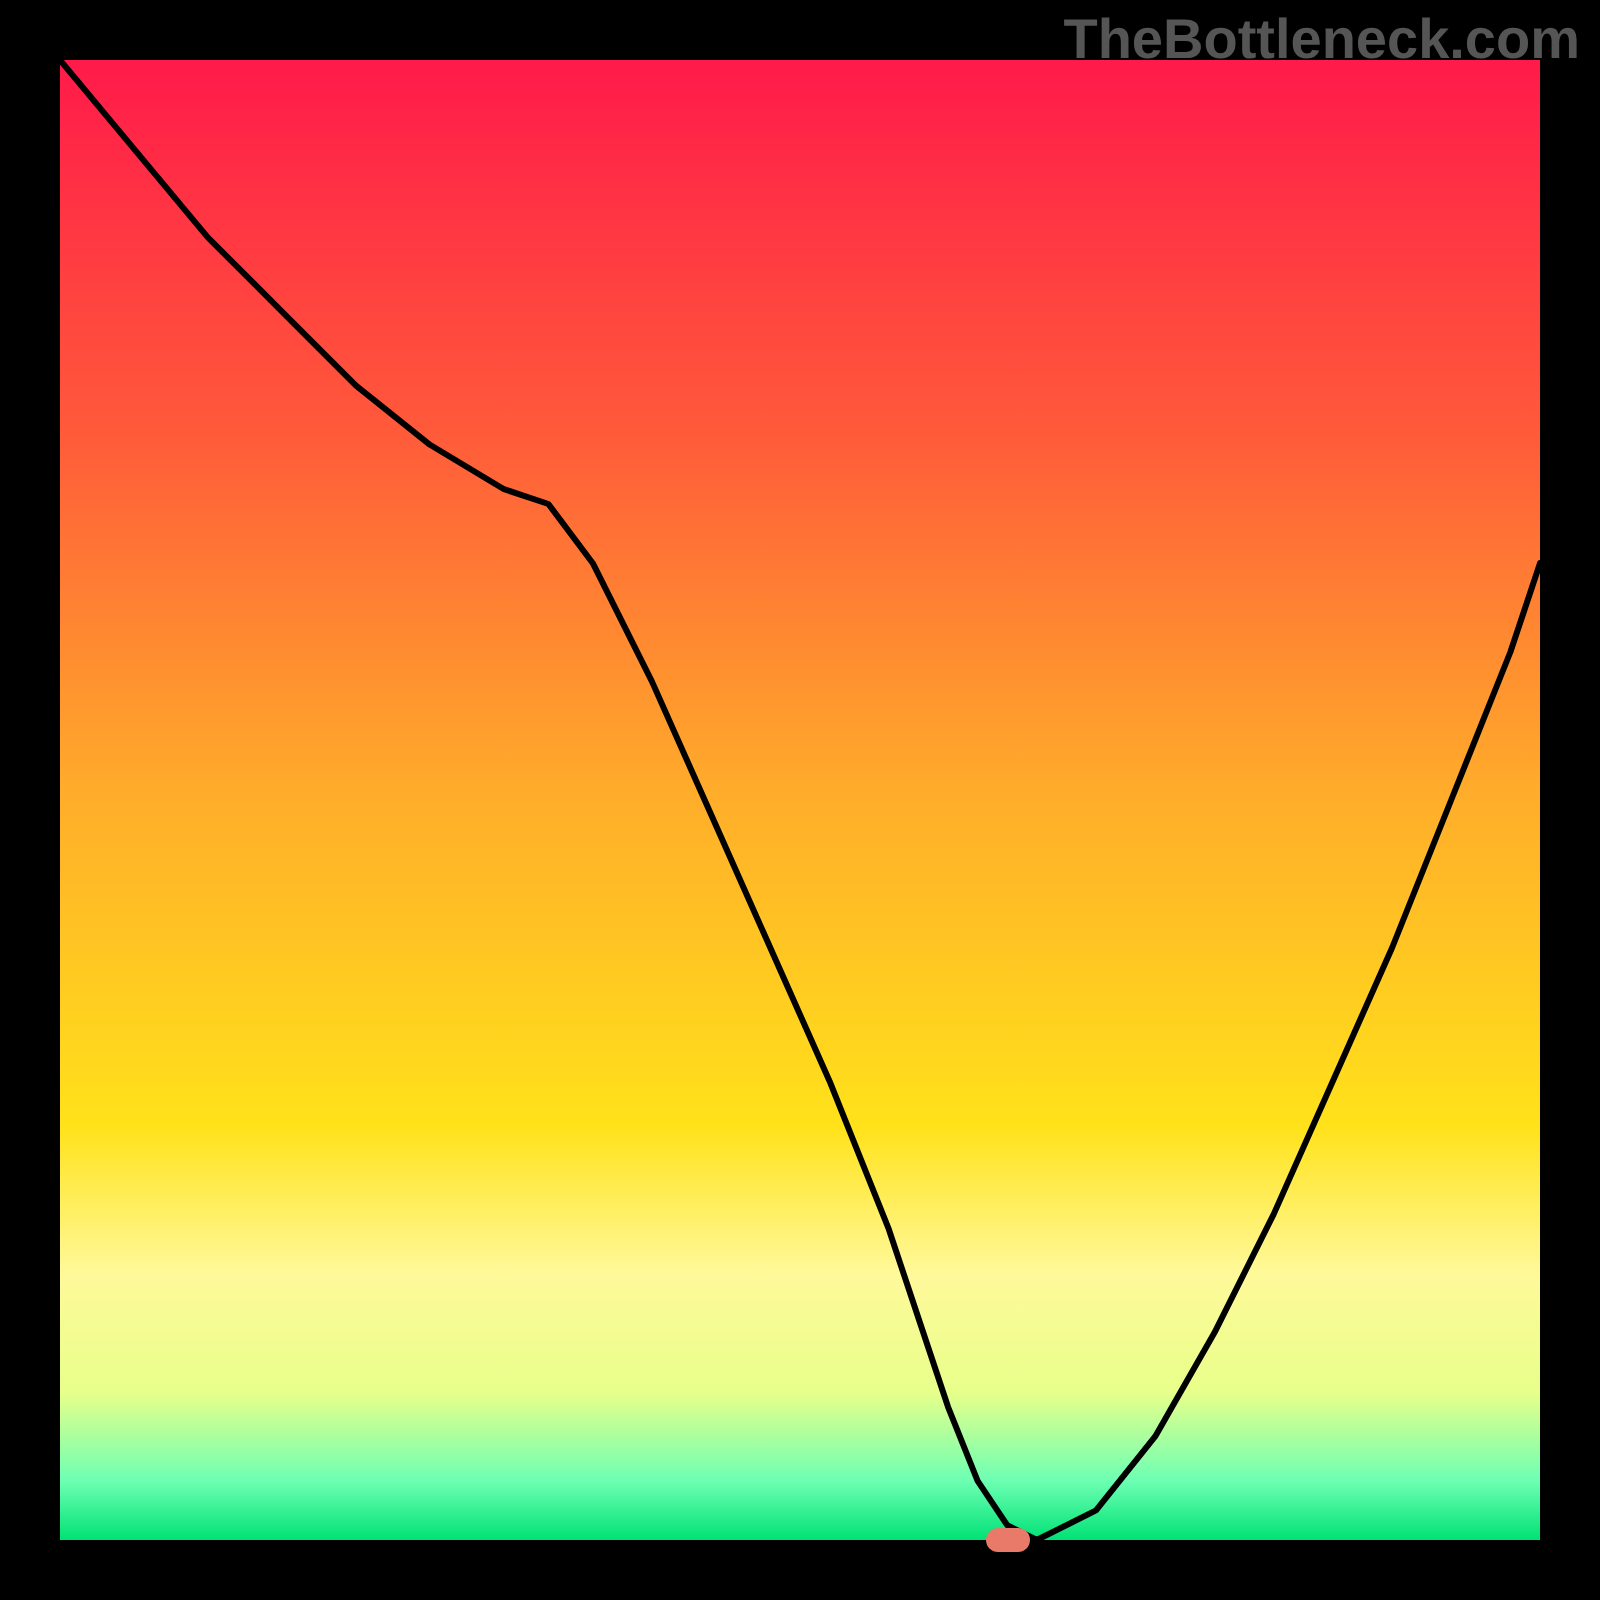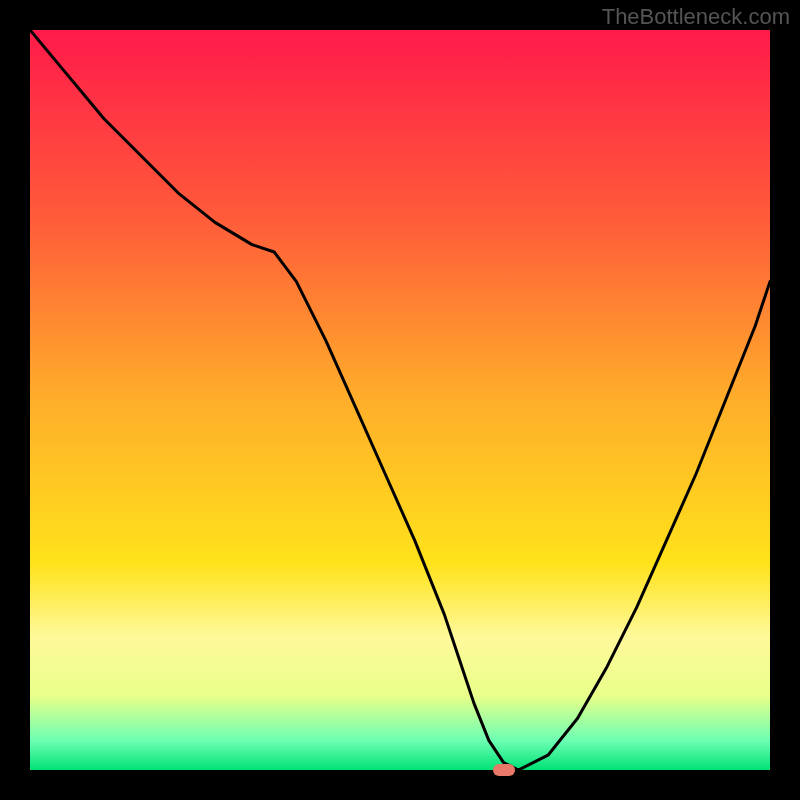--- a/index.html
+++ b/index.html
@@ -9,22 +9,22 @@
     width: 800px;
     height: 800px;
     position: relative;
     font-family: Arial, Helvetica, sans-serif;
   }
   .watermark {
     position: absolute;
     top: 4px;
     right: 10px;
     color: #555;
-    font-size: 22px;
-    font-weight: 400;
+    font-size: 28px;
+    font-weight: 700;
     z-index: 10;
   }
   .plot-area {
     position: absolute;
     left: 30px;
     top: 30px;
     width: 740px;
     height: 740px;
     background: linear-gradient(to bottom,
       #ff1a4a 0%,

